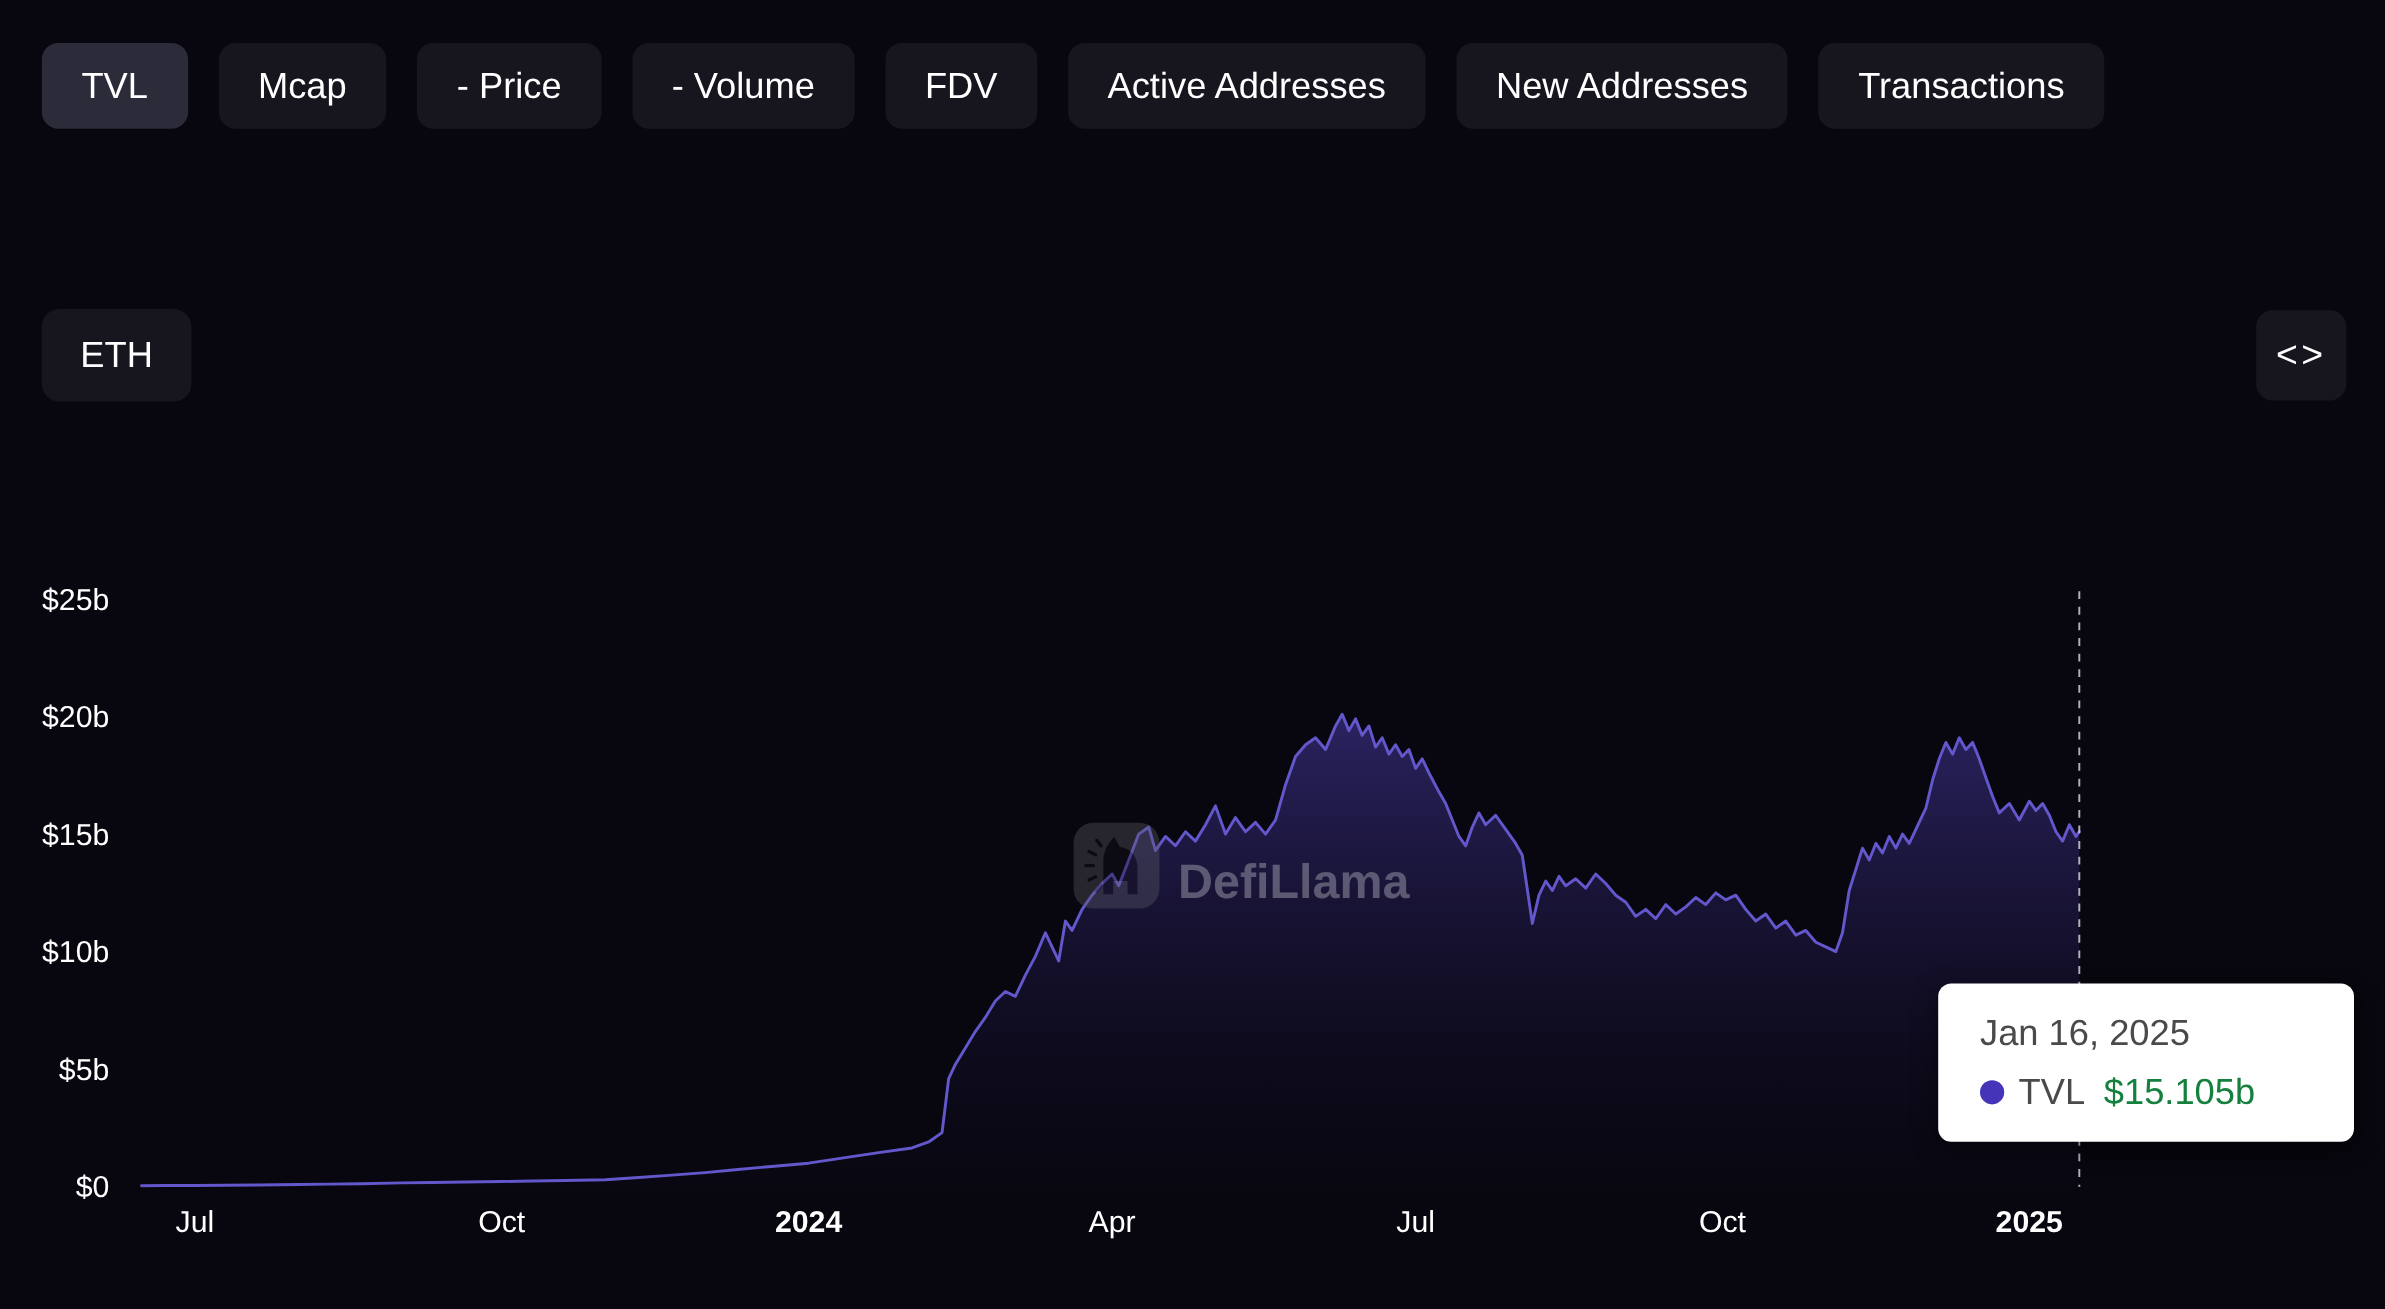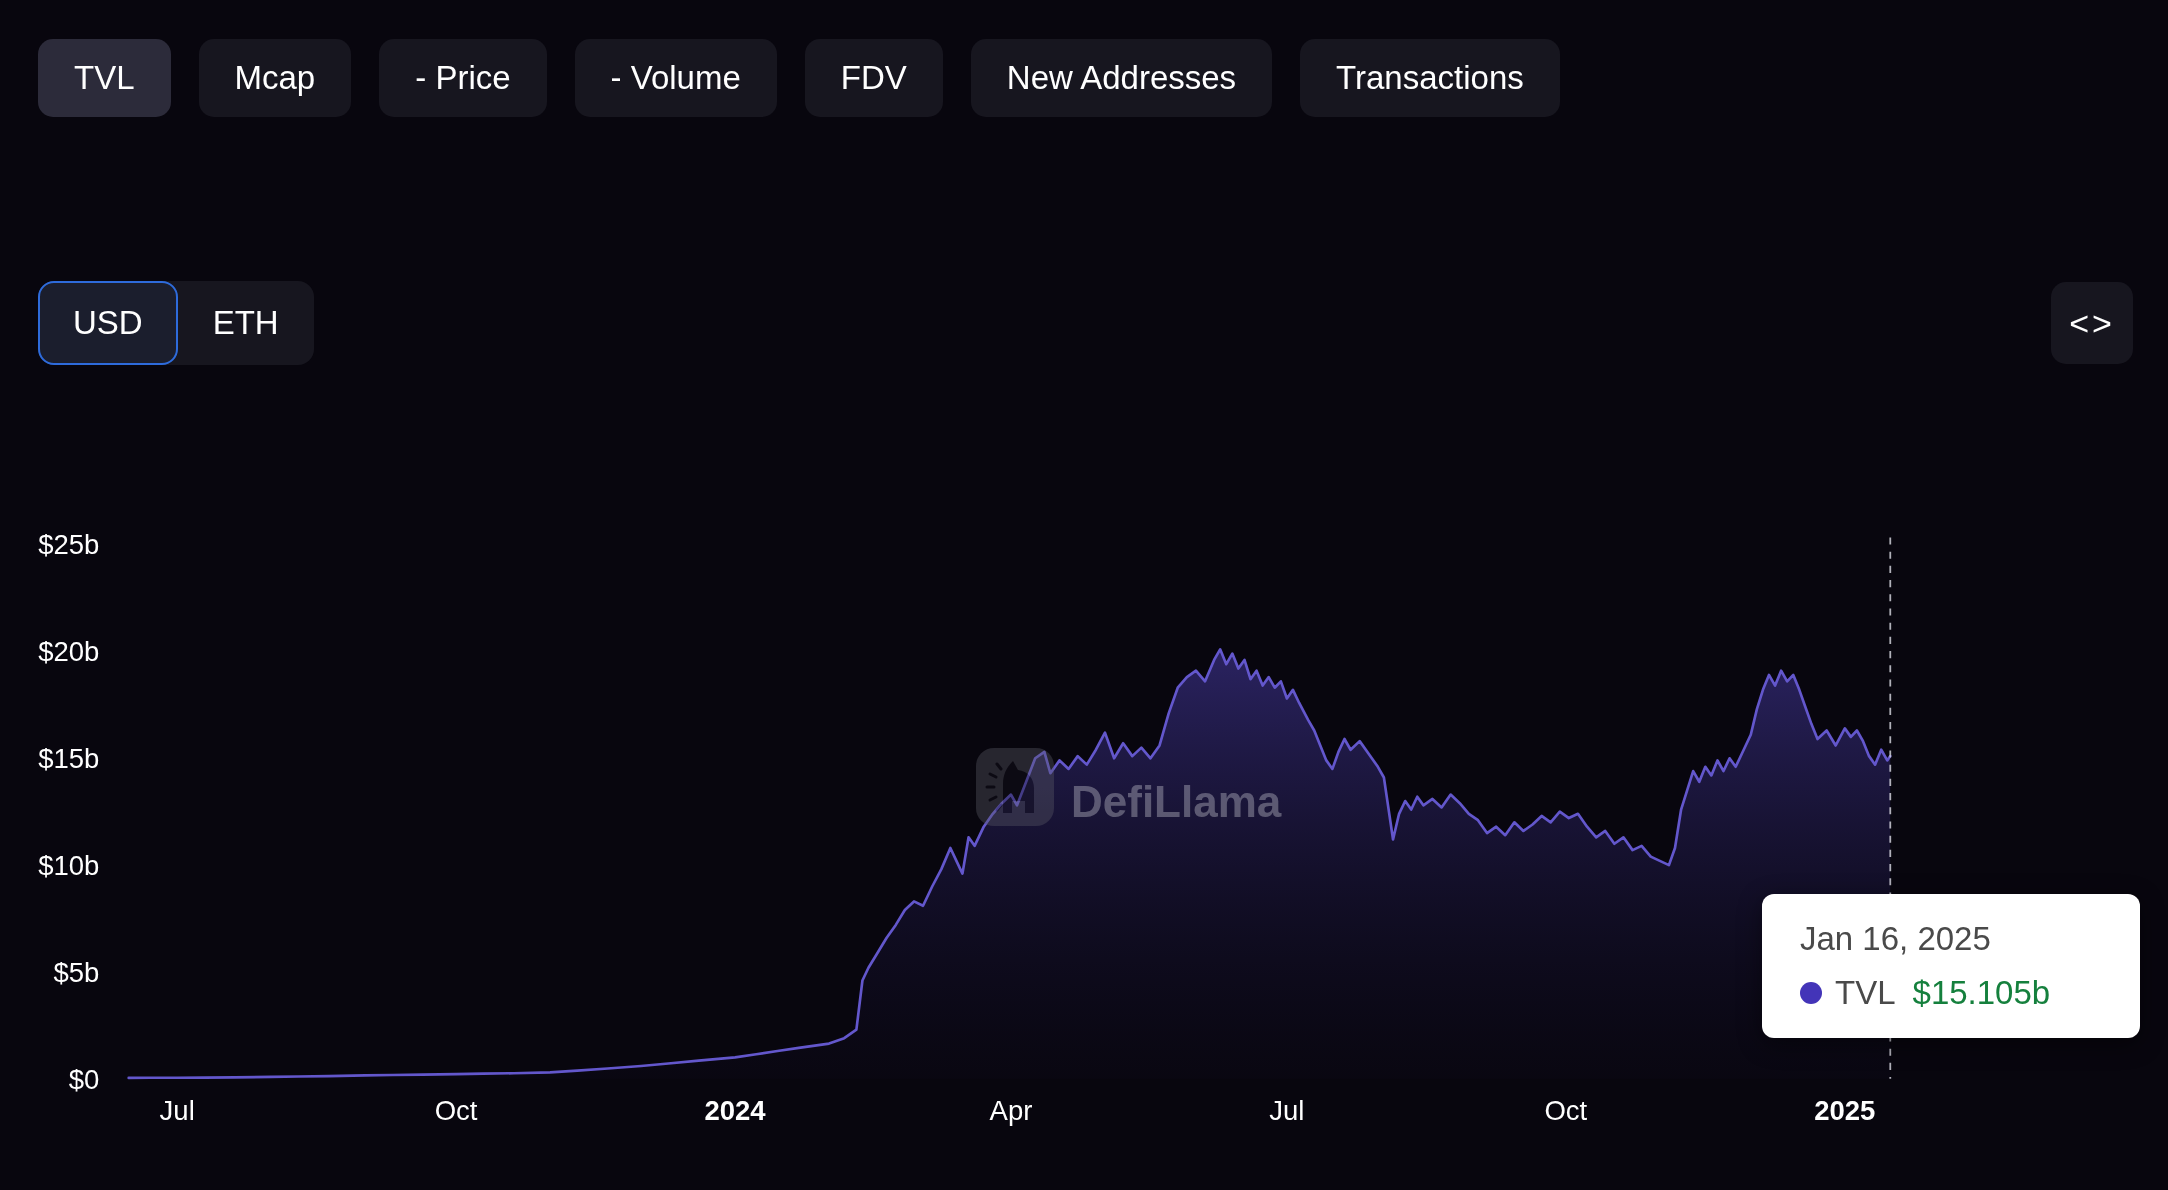--- a/index.html
+++ b/index.html
@@ -47,26 +47,26 @@
 <body>
 
 <div class="page">
 
   <div class="tabs-row" id="tabs-row-1">
       <button class="tab selected">TVL</button>
       <button class="tab">Mcap</button>
       <button class="tab">- Price</button>
       <button class="tab">- Volume</button>
       <button class="tab">FDV</button>
+      <button class="tab">Active Addresses</button>
       <button class="tab">New Addresses</button>
       <button class="tab">Transactions</button>
     </div>
 
   <div class="currency-toggle" id="currency-toggle">
-      <button class="currency-option selected">USD</button>
       <button class="currency-option">ETH</button>
     </div>
 
   <button class="embed-button">
     <span>&lt;&gt;</span>
   </button>
 
   <div class="chart-wrap">
     <svg id="chart-svg" viewBox="0 0 2168 730">
       <defs>

